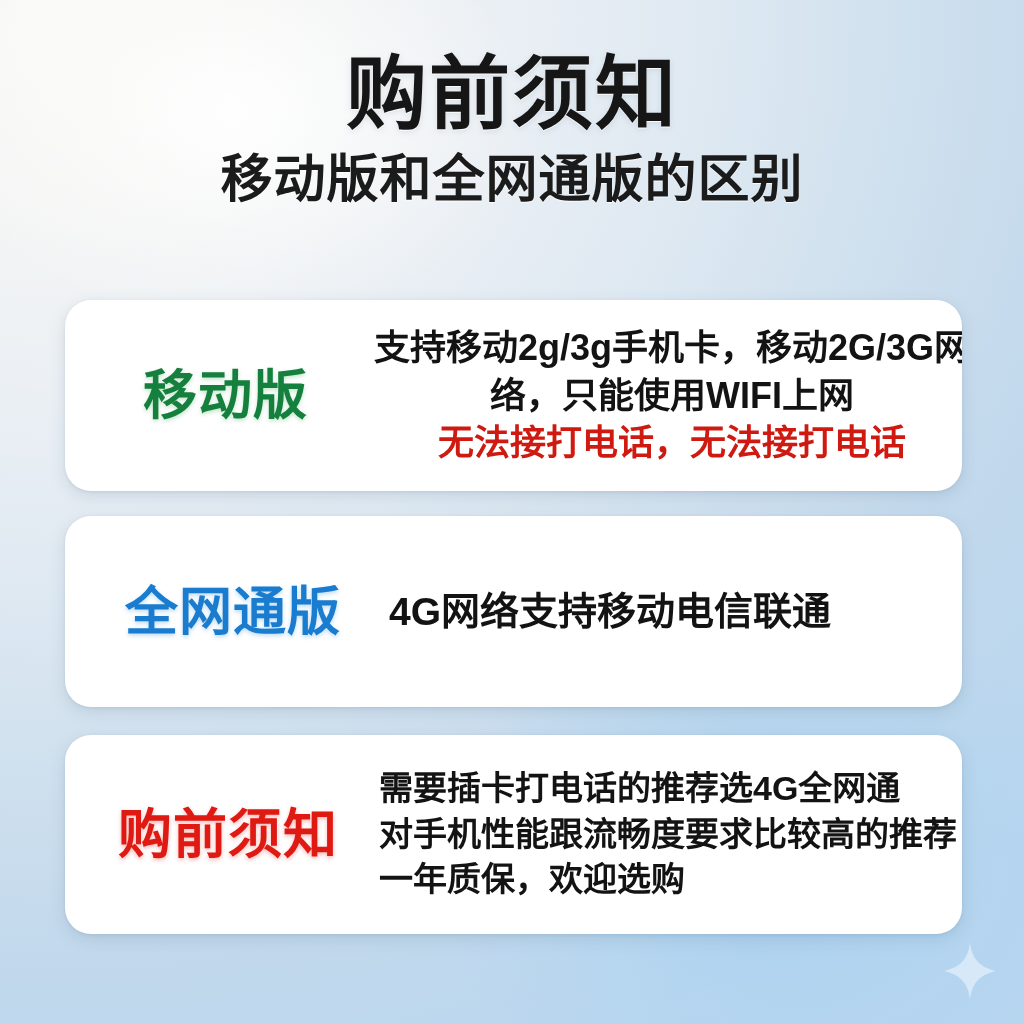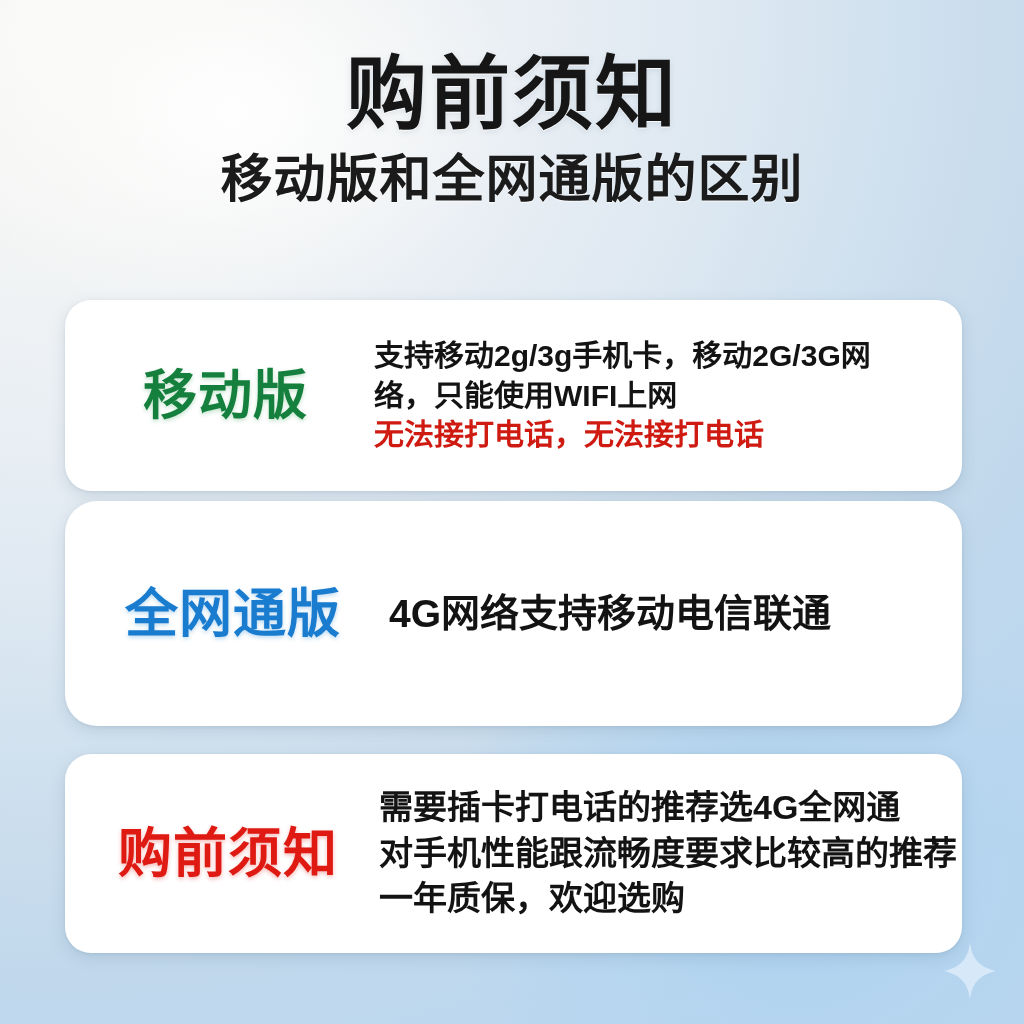--- a/index.html
+++ b/index.html
@@ -100,21 +100,21 @@
     box-sizing: border-box;
     background: #ffffff;
     border-radius: 26px;
     box-shadow: 0 5px 16px rgba(96,124,152,.20), 0 1px 3px rgba(96,124,152,.14);
     display: flex;
     align-items: center;
     padding: 0 26px 0 18px;
     overflow: hidden;
   }
   #card-mobile   { height: 191px; }
-  #card-allnet   { height: 225px; margin-top: 10px; border-radius: 32px; }
+  #card-allnet   { height: 191px; margin-top: 25px; }
   #card-notice   { height: 199px; margin-top: 28px; }
 
   .card-label {
     flex: 0 0 auto;
     font-size: 54px;
     line-height: 1.04;
     font-weight: 700;
     letter-spacing: 1px;
     white-space: nowrap;
     text-align: center;
@@ -146,21 +146,21 @@
     font-weight: 700;
     letter-spacing: 0px;
     color: #131313;
     white-space: nowrap;
   }
   .body-line.warn {
     color: #cf1a12;
   }
   #card-allnet .body-line { font-size: 39px; line-height: 1.52; }
   #card-notice .body-line { font-size: 34px; line-height: 1.34; }
-  #card-mobile .body-line { font-size: 30px; line-height: 1.32; }
+  #card-mobile .body-line { font-size: 36px; line-height: 1.32; text-align: center; }
 </style>
 </head>
 <body>
 
 <div id="poster">
 
   <div class="header">
     <h1 class="poster-title">购前须知</h1>
     <p class="poster-subtitle">移动版和全网通版的区别</p>
   </div>

